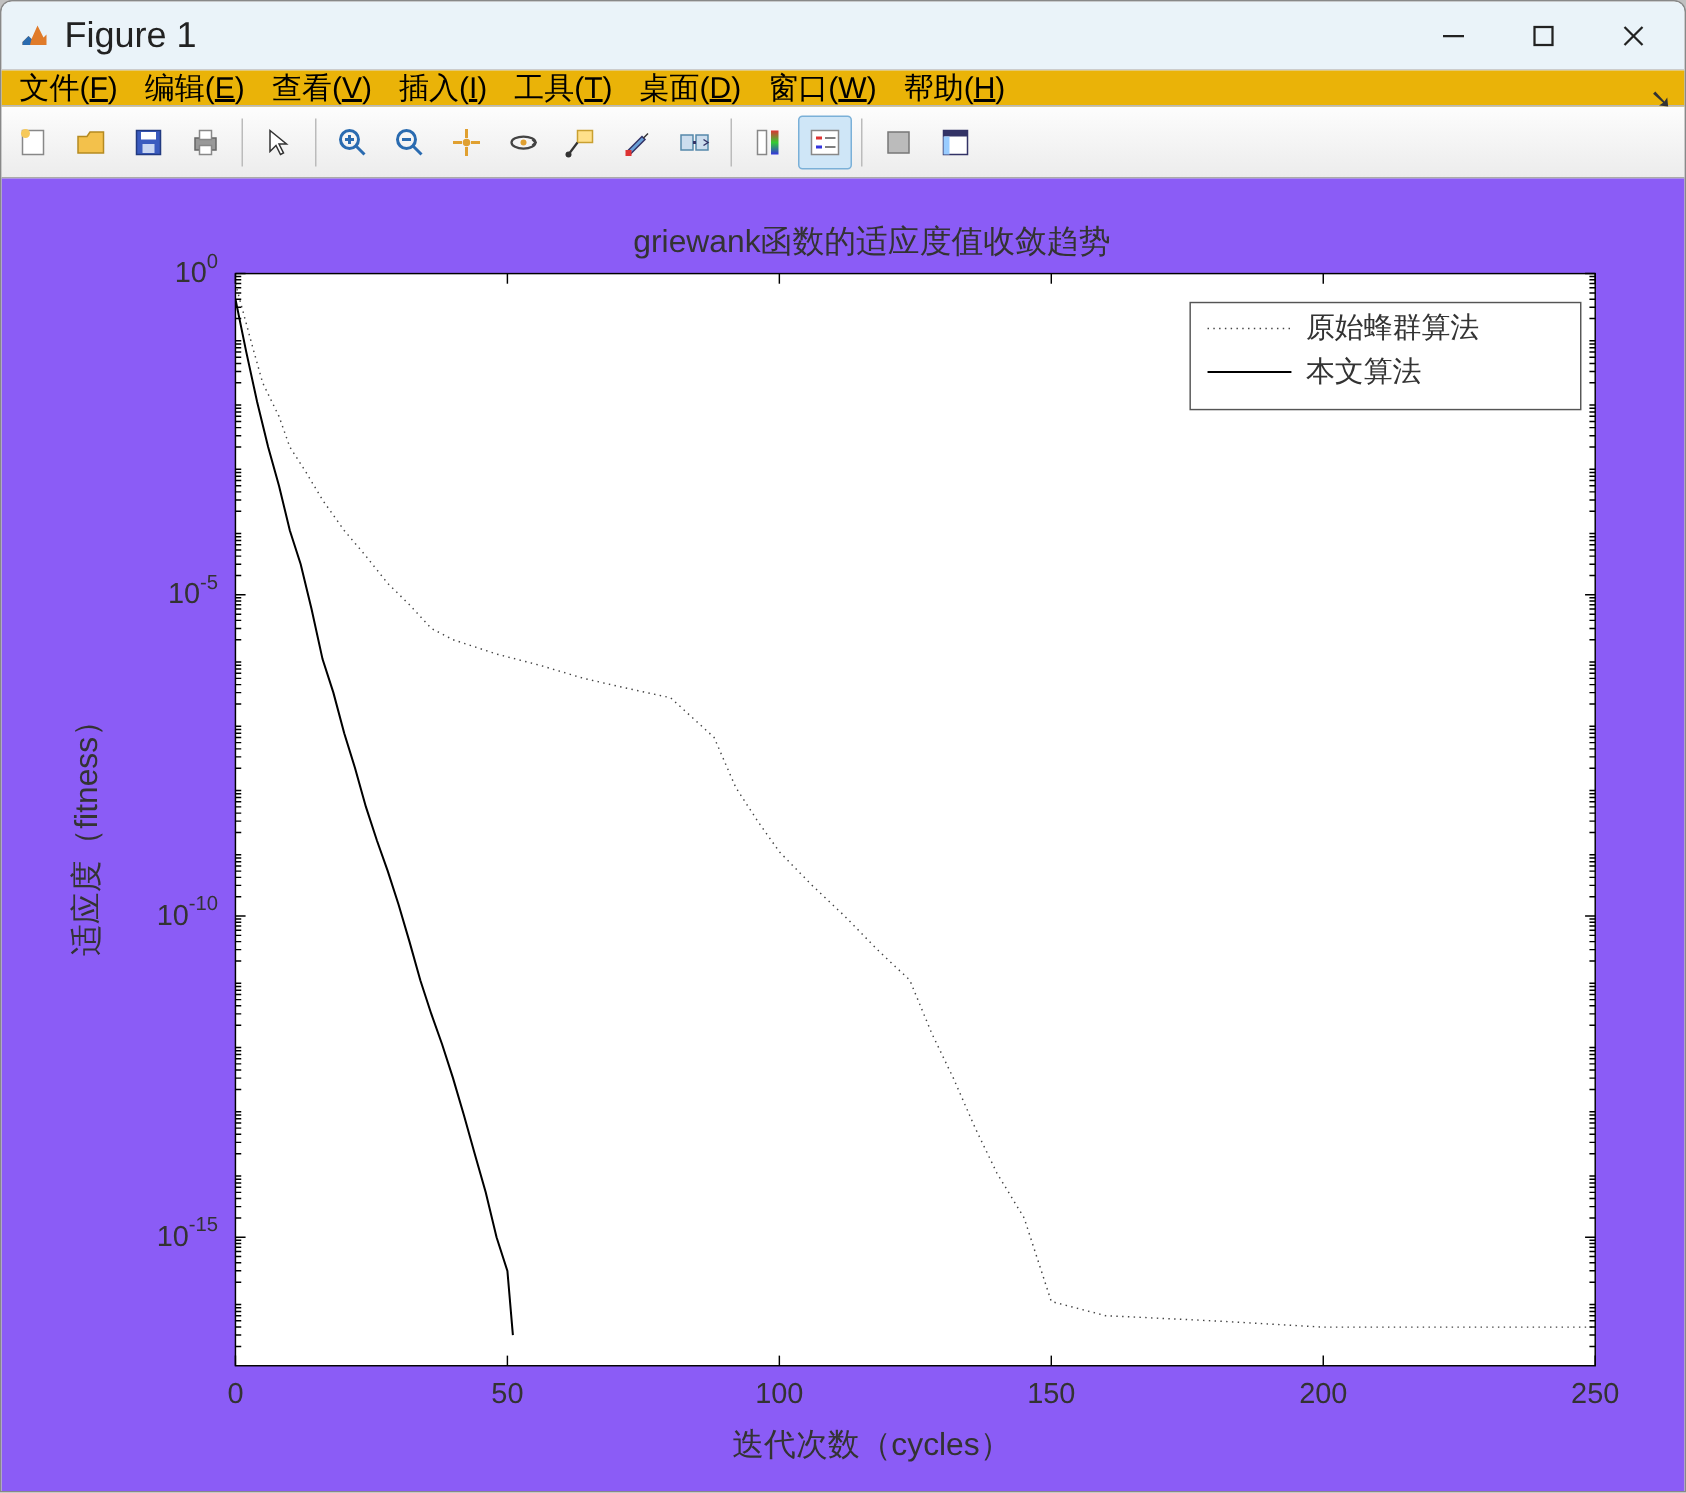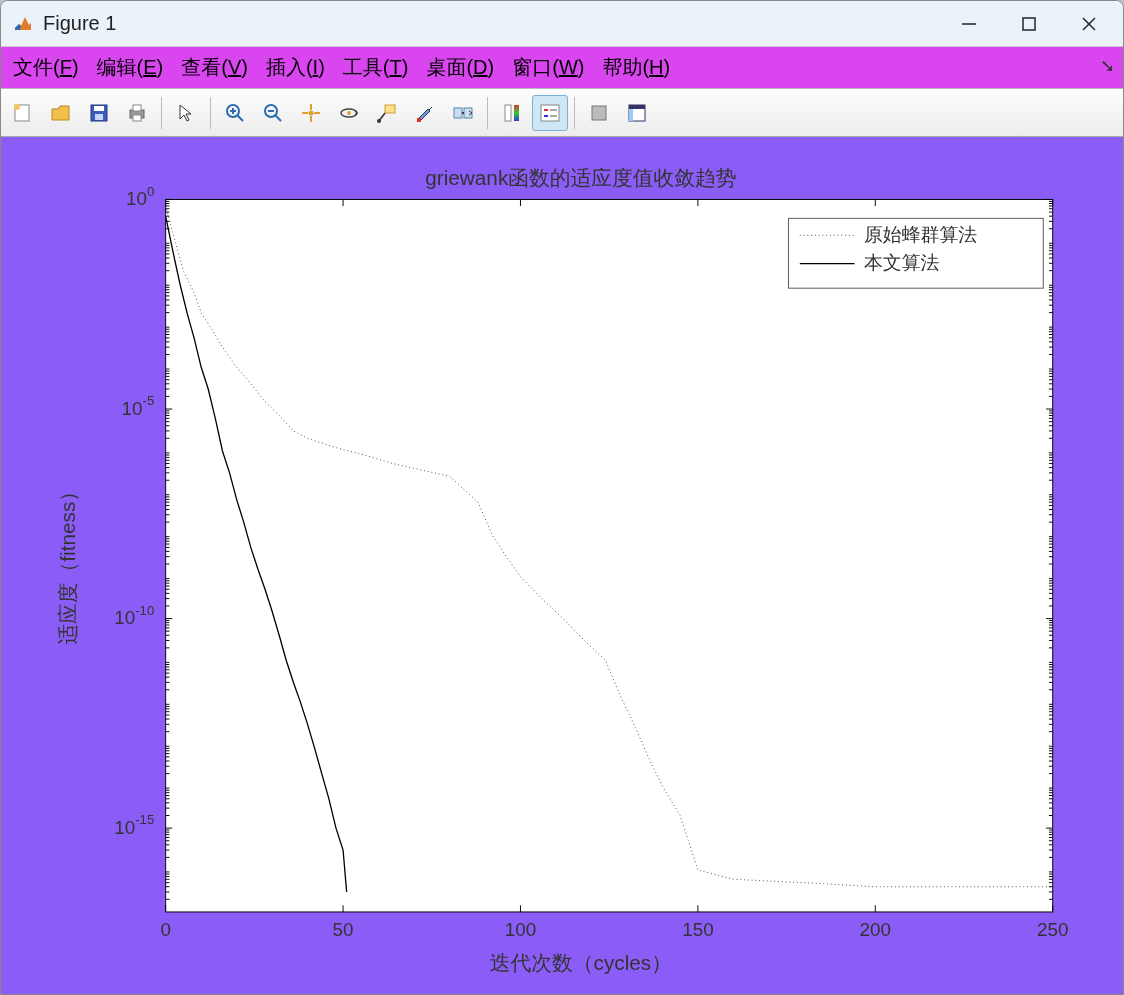--- a/index.html
+++ b/index.html
@@ -25,30 +25,30 @@
     background: #eaf3f9;
     display: flex;
     align-items: center;
     border-bottom: 1px solid #ccc;
     padding: 0 4px;
   }
   .titlebar .app-icon {
     width: 24px; height: 24px; margin: 0 8px 0 6px;
     display:flex; align-items:center; justify-content:center;
   }
-  .titlebar .title { font-size: 20px; color:#222; flex:0 0 auto; }
+  .titlebar .title { font-size: 24px; color:#222; flex:0 0 auto; }
   .titlebar .spacer { flex:1; }
   .titlebar .winbtn {
     width: 60px; height: 46px;
     display:flex; align-items:center; justify-content:center;
     font-size: 18px; color:#222;
   }
   .menubar {
-    height: 42px;
-    background: #d946ef;
+    height: 24px;
+    background: #eab308;
     border-bottom: 1px solid #b8b8b8;
     display:flex;
     align-items:center;
     padding: 0 6px;
     gap: 6px;
     position:relative;
   }
   .menubar .menuitem {
     font-size: 20px;
     padding: 4px 6px;

